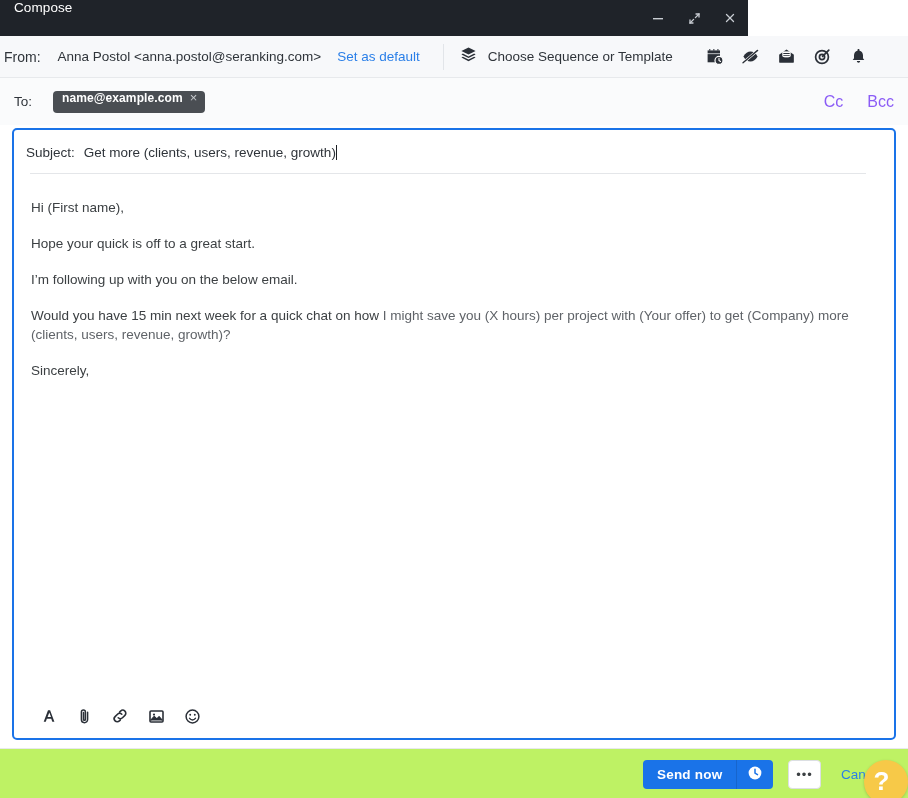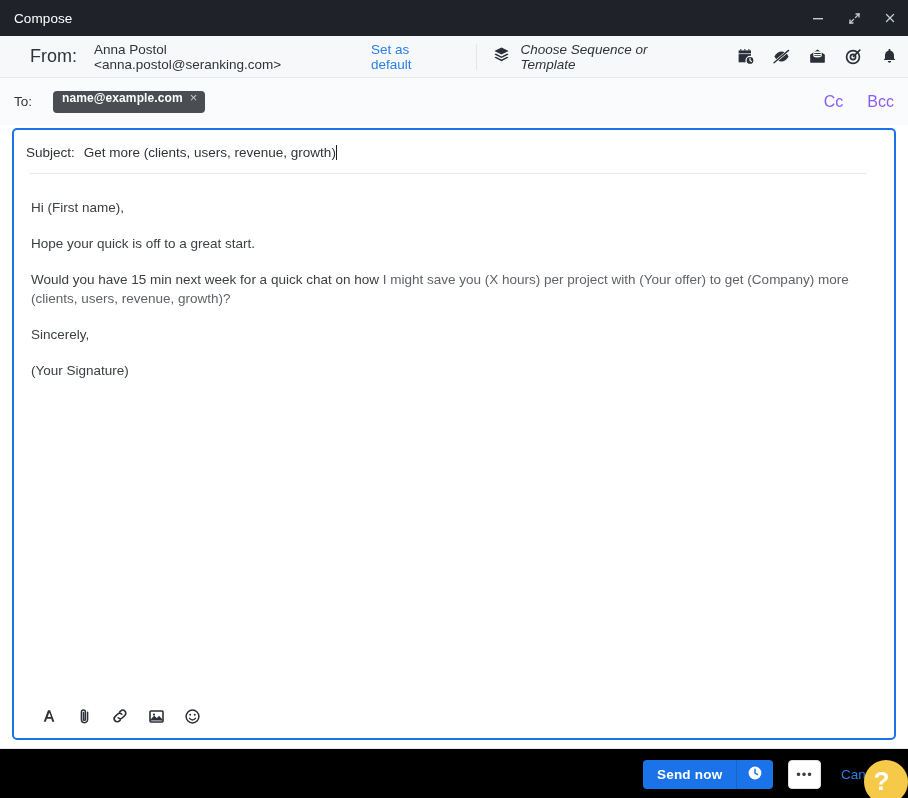--- a/index.html
+++ b/index.html
@@ -18,24 +18,24 @@
     position: relative;
     width: 908px;
     height: 798px;
     background: #ffffff;
   }
 
   
   .titlebar {
     position: absolute;
     left: 0; top: 0;
-    width: 908px; height: 36px;
+    width: 748px; height: 36px;
     background: #1f2329;
     display: flex;
-    align-items: center;
+    align-items: flex-start;
   }
   .titlebar-title {
     color: #ffffff;
     font-size: 13.5px;
     margin-left: 14px;
     letter-spacing: 0.1px;
   }
   .win-controls {
     position: absolute;
     right: 0; top: 0;
@@ -57,22 +57,22 @@
     position: absolute;
     left: 0; top: 36px;
     width: 908px; height: 42px;
     background: #f7f8fa;
     border-bottom: 1px solid #e7e9ec;
     display: flex;
     align-items: center;
     box-sizing: border-box;
   }
   .from-label {
-    margin-left: 30px;
-    font-size: 18px;
+    margin-left: 4px;
+    font-size: 14px;
     color: #2f343a;
   }
   .from-value {
     margin-left: 17px;
     font-size: 13.5px;
     color: #2f343a;
   }
   .set-default {
     margin-left: 16px;
     font-size: 13.5px;
@@ -82,21 +82,20 @@
   .tb-sep {
     width: 1px; height: 26px;
     background: #e2e5e9;
     margin-left: 23px;
   }
   .seq-btn {
     display: flex;
     align-items: center;
     margin-left: 16px;
     cursor: pointer;
-    font-style: italic;
   }
   .seq-btn .lbl {
     font-size: 13.5px;
     color: #2f343a;
     margin-left: 11px;
   }
   .tb-icons {
     display: flex;
     align-items: center;
     margin-left: 24px;
@@ -241,21 +240,21 @@
     justify-content: center;
     color: #2b3038;
     cursor: pointer;
   }
 
   
   .footer {
     position: absolute;
     left: 0; top: 748px;
     width: 908px; height: 50px;
-    background: #000000;
+    background: #bef264;
     border-top: 1px solid #e7e9ec;
     box-sizing: border-box;
   }
   .send-group {
     position: absolute;
     left: 643px; top: 11px;
     display: flex;
     height: 29px;
     border-radius: 4px;
     overflow: hidden;
@@ -434,23 +433,23 @@
     <div class="subject-row">
       <span class="subject-label">Subject:</span>
       <span class="subject-value">Get more (clients, users, revenue, growth)</span>
         <span class="caret"></span>
     </div>
     <div class="subject-divider"></div>
 
     <div class="body-area">
       <p class="first">Hi (First name),</p>
       <p>Hope your quick is off to a great start.</p>
+      <p>I’m following up with you on the below email.</p>
       <p><span>Would you have 15 min next week for a quick chat on how </span><span class="dim">I might save you (X hours) per project with  (Your offer) to get (Company) more (clients, users, revenue, growth)?</span></p>
       <p>Sincerely,</p>
-      <p>(Your Signature)</p>
     </div>
 
     <div class="format-bar">
       <div class="fmt-ico">
         <svg width="19" height="19" viewBox="0 0 19 19" fill="currentColor">
           <path d="M9.5 3.2h1.6l4.3 11.5h-2.1l-1.05-3h-4.4l-1.05 3H4.7L9 3.2zm.8 2.4L8.6 10h3.4z"></path>
         </svg>
       </div>
       <div class="fmt-ico">
         <svg width="19" height="19" viewBox="0 0 19 19" fill="none" stroke="currentColor" stroke-width="1.5">

